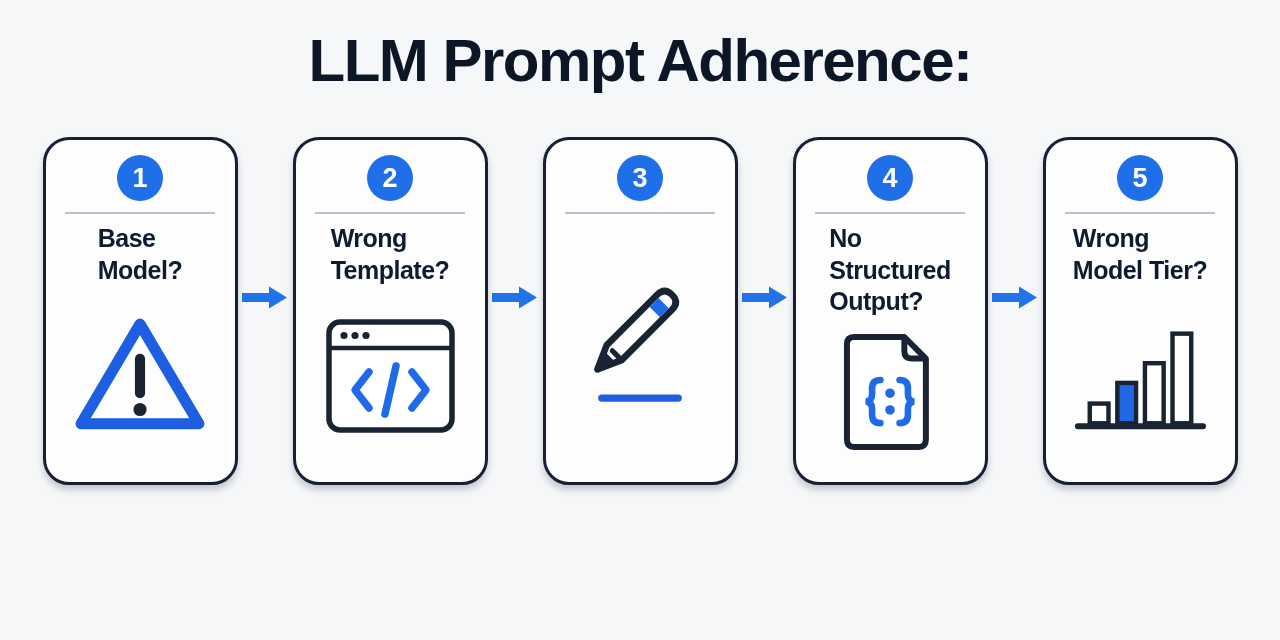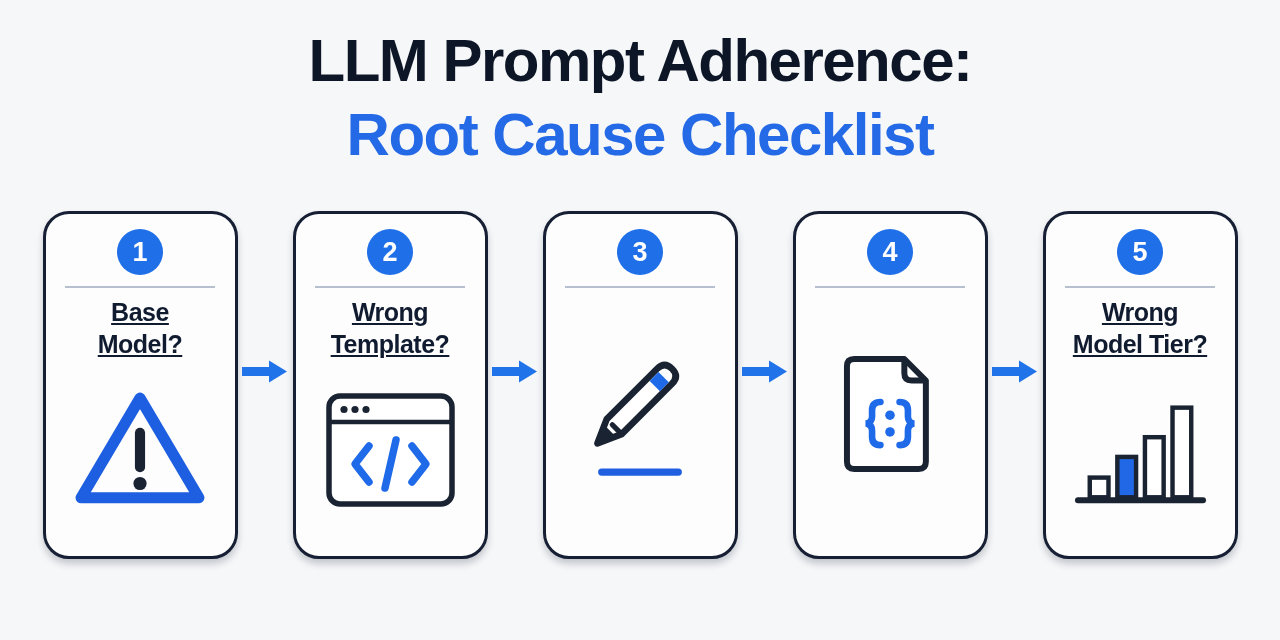--- a/index.html
+++ b/index.html
@@ -31,37 +31,35 @@
   .badge {
     width:46px; height:46px; border-radius:50%;
     background:#1e6fe8; color:#ffffff;
     font-size:27px; font-weight:bold;
     display:flex; align-items:center; justify-content:center;
     flex:0 0 auto;
   }
   .divider { width:150px; height:2px; background:#b6c0cf; margin-top:11px; flex:0 0 auto; }
   .question {
     margin-top:9px; font-size:25px; font-weight:bold; color:#101b30;
-    text-align:center; line-height:1.26; letter-spacing:-0.5px;
+    text-align:left; line-height:1.26; letter-spacing:-0.5px;
     white-space:pre-line;
-    text-decoration:underline;
   }
   .icon-area { flex:1 1 auto; display:flex; align-items:center; justify-content:center; width:100%; }
 
   .arrow-slot { width:55px; display:flex; justify-content:center; }
   .arrow-slot svg { margin-top:147px; display:block; }
 </style>
 </head>
 <body>
 
 <div class="canvas">
 
   <div class="title-block">
     <h1 class="title-line">LLM Prompt Adherence:</h1>
-    <h1 class="title-line accent">Root Cause Checklist</h1>
   </div>
 
   <div class="row">
 
     <div class="card">
       <div class="badge">1</div>
       <div class="divider"></div>
       <div class="question">Base
 Model?</div>
       <div class="icon-area">
@@ -122,20 +120,23 @@
 
     <div class="arrow-slot">
       <svg width="46" height="27" viewBox="0 0 46 27">
         <path d="M0 9 H27 V2.5 L45 13.5 L27 24.5 V18 H0 Z" fill="#2173ea"></path>
       </svg>
     </div>
 
     <div class="card">
       <div class="badge">4</div>
       <div class="divider"></div>
+      <div class="question">No
+Structured
+Output?</div>
       <div class="icon-area">
         <svg width="110" height="120" viewBox="0 0 92 100">
           <path d="M16 4 H58 L76 22 V90 Q76 96 70 96 H16 Q10 96 10 90 V10 Q10 4 16 4 Z" fill="#ffffff" stroke="#1a2332" stroke-width="5" stroke-linejoin="round"></path>
           <path d="M58 4 V16 Q58 22 64 22 H76" fill="none" stroke="#1a2332" stroke-width="5" stroke-linejoin="round"></path>
           <path d="M38 40 Q31 40 31 47 V52 Q31 57 26 58 Q31 59 31 64 V69 Q31 76 38 76" fill="none" stroke="#1f6ae8" stroke-width="5.5" stroke-linecap="round"></path>
           <path d="M54 40 Q61 40 61 47 V52 Q61 57 66 58 Q61 59 61 64 V69 Q61 76 54 76" fill="none" stroke="#1f6ae8" stroke-width="5.5" stroke-linecap="round"></path>
           <circle cx="46" cy="51" r="4" fill="#1f6ae8"></circle>
           <circle cx="46" cy="65" r="4" fill="#1f6ae8"></circle>
         </svg>
       </div>

